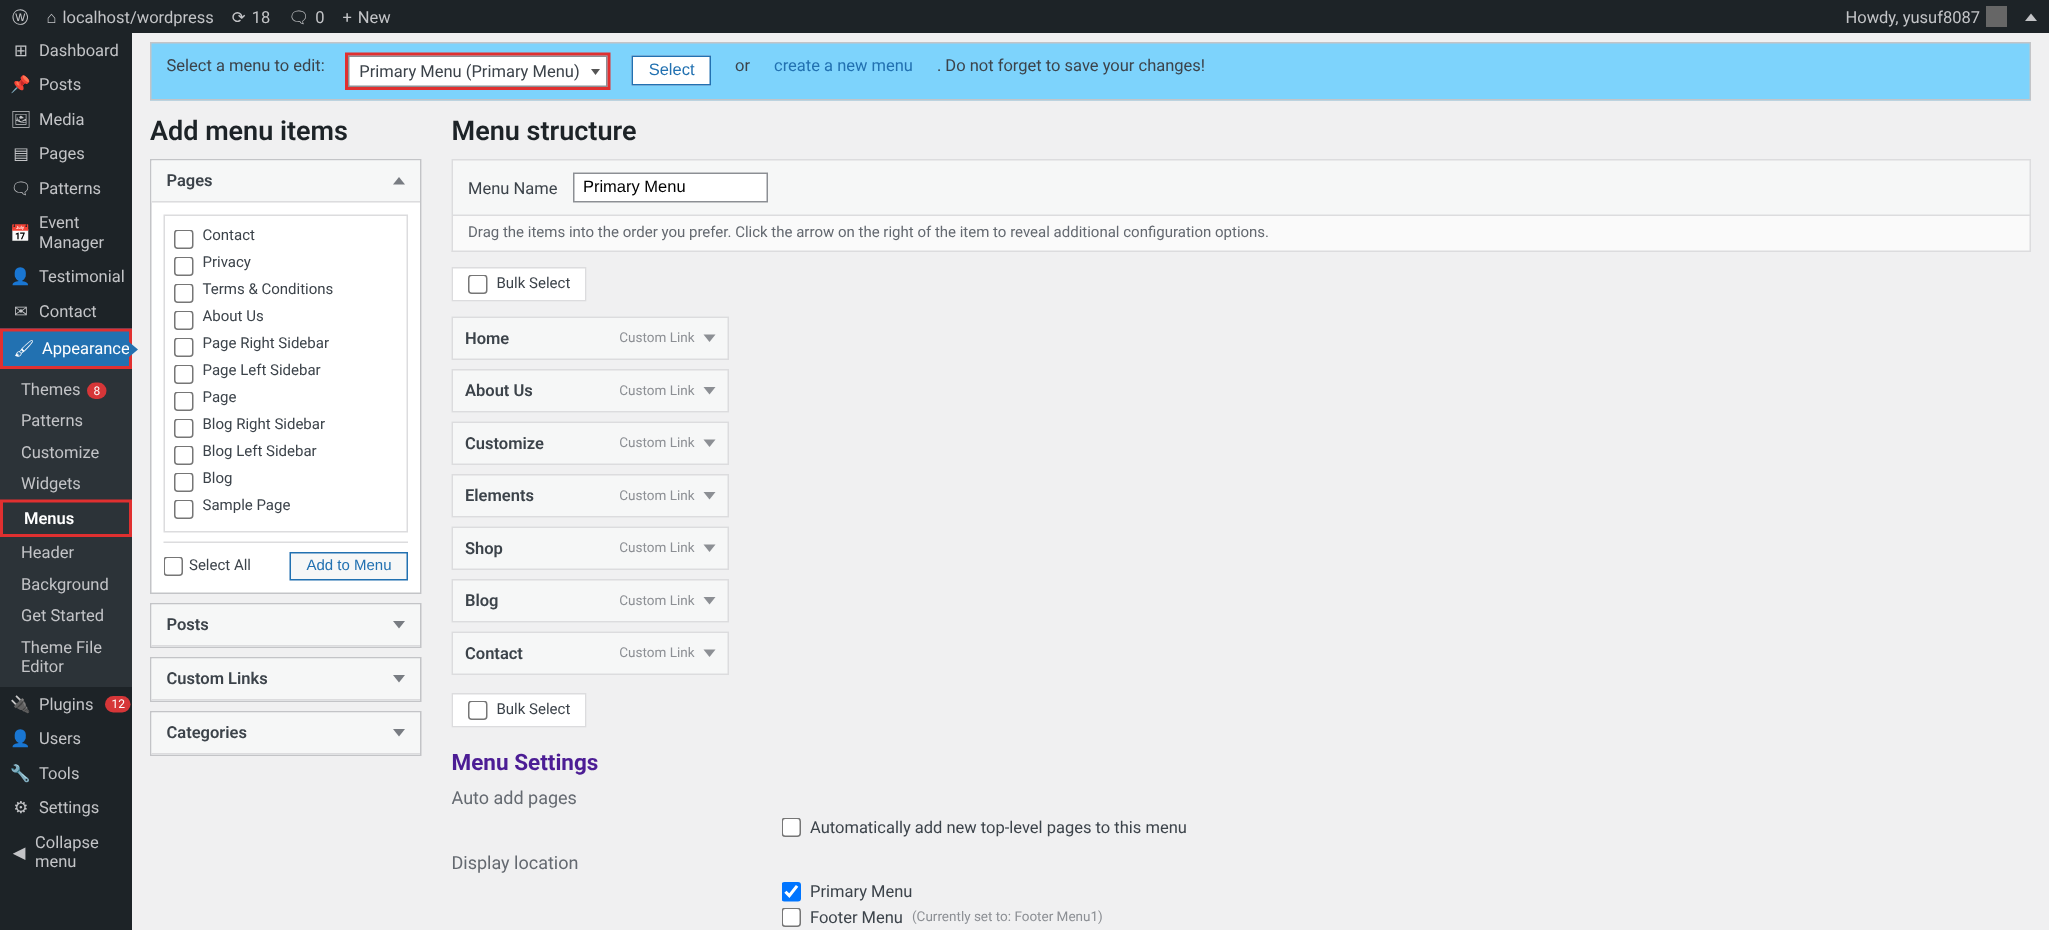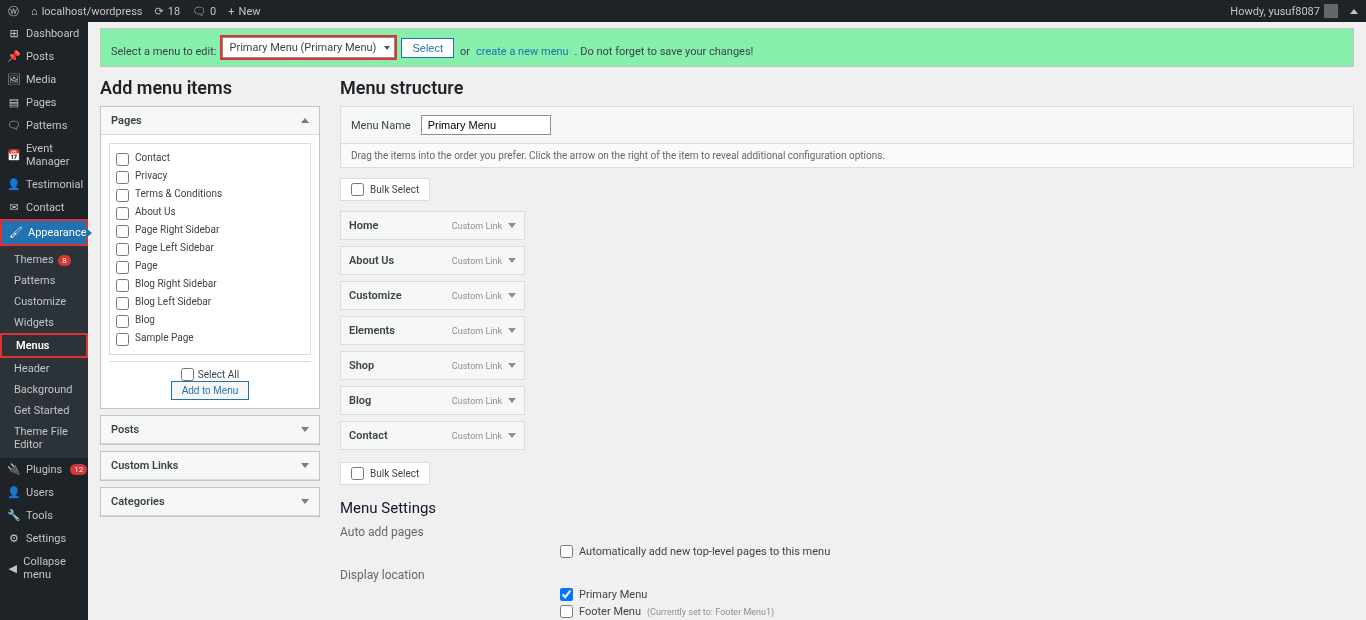--- a/index.html
+++ b/index.html
@@ -22,63 +22,63 @@
 .admin-menu .arrow-right { position: absolute; right: -6px; top: 50%; transform: translateY(-50%); width: 0; height: 0; border-top: 5px solid transparent; border-bottom: 5px solid transparent; border-left: 6px solid #2271b1; }
 .admin-menu .sub { background: #2c3338; padding: 3px 0; }
 .admin-menu .sub .subitem { padding: 4px 8px 4px 14px; cursor: pointer; color: #c3c4c7; }
 .admin-menu .sub .subitem.current { color: #fff; font-weight: 600; }
 .admin-menu .sub .subitem.highlighted { border: 2px solid #e03030; }
 .admin-menu .badge { background: #d63638; color: #fff; border-radius: 7px; font-size: 8px; padding: 1px 4px; margin-left: 2px; }
 .admin-menu .icon { width: 12px; display: inline-flex; justify-content: center; }
 
 .content { flex: 1; padding: 6px 12px 12px 12px; }
 
-.tablenav-top { background: #86efac; border: 1px solid #c3c4c7; padding: 8px 10px; display: flex; align-items: flex-end; gap: 6px; font-size: 11px; }
+.tablenav-top { background: #7dd3fc; border: 1px solid #c3c4c7; padding: 8px 10px; display: flex; align-items: flex-start; gap: 16px; font-size: 11px; }
 .select-dropdown { border: 1px solid #8c8f94; padding: 3px 18px 3px 6px; font-size: 11px; background: #fff; position: relative; }
 .select-dropdown.highlighted { outline: 2px solid #e03030; }
 .select-btn { border: 1px solid #2271b1; color: #2271b1; background: #fff; padding: 3px 10px; font-size: 11px; cursor: pointer; }
 .dd-caret { position: absolute; right: 4px; top: 50%; transform: translateY(-50%); border-left: 3px solid transparent; border-right: 3px solid transparent; border-top: 4px solid #555; }
 
 .cols { display: flex; gap: 20px; margin-top: 10px; }
-.col-left { width: 220px; flex-shrink: 0; }
+.col-left { width: 181px; flex-shrink: 0; }
 .col-right { flex: 1; }
 
 h1.section { font-size: 18px; font-weight: 600; color: #1d2327; margin-bottom: 8px; }
 
 .meta-box { background: #fff; border: 1px solid #c3c4c7; margin-bottom: 6px; }
 .meta-box .mb-head { background: #f6f7f7; border-bottom: 1px solid #dcdcde; padding: 7px 10px; font-size: 11px; font-weight: 600; display: flex; justify-content: space-between; align-items: center; cursor: pointer; }
 .meta-box .mb-body { padding: 8px; }
 .tabs { display: flex; border-bottom: 1px solid #dcdcde; margin-bottom: 6px; }
 .tabs .tab { padding: 4px 8px; font-size: 10px; cursor: pointer; border: 1px solid transparent; }
 .tabs .tab.active { border: 1px solid #dcdcde; border-bottom-color: #fff; margin-bottom: -1px; background: #fff; }
 .tabs .tab.link { color: #2271b1; }
 .page-list { max-height: 220px; overflow-y: auto; border: 1px solid #dcdcde; padding: 6px; }
 .page-list label { display: flex; align-items: flex-start; gap: 6px; padding: 2px 0; font-size: 10px; }
 .page-list input[type=checkbox] { margin-top: 1px; }
-.mb-foot { display: flex; justify-content: space-between; align-items: center; padding: 6px 0 0; margin-top: 6px; border-top: 1px solid #dcdcde; flex-direction: column; }
+.mb-foot { display: flex; justify-content: space-between; align-items: center; padding: 6px 0 0; margin-top: 6px; border-top: 1px solid #dcdcde; }
 .mb-foot label { display: flex; align-items: center; gap: 4px; font-size: 10px; }
 .btn-sec { border: 1px solid #2271b1; color: #2271b1; background: #f6f7f7; padding: 3px 10px; font-size: 10px; cursor: pointer; }
 .tri { border-left: 4px solid transparent; border-right: 4px solid transparent; }
 .tri.up { border-bottom: 5px solid #787c82; }
 .tri.down { border-top: 5px solid #787c82; }
 
 .menu-name-row { background: #f6f7f7; border: 1px solid #dcdcde; padding: 8px 10px; display: flex; align-items: center; gap: 10px; }
 .menu-name-row input { border: 1px solid #8c8f94; padding: 3px 6px; font-size: 11px; width: 130px; }
 .drag-hint { background: #fafafa; border: 1px solid #dcdcde; border-top: 0; padding: 6px 10px; font-size: 10px; color: #646970; }
 
 .bulk-row { margin: 10px 0; text-decoration: underline; }
 .bulk-row label, .chk-row label { display: inline-flex; align-items: center; gap: 6px; border: 1px solid #dcdcde; background: #fff; padding: 4px 10px; font-size: 10px; }
 
 .menu-items-list { display: flex; flex-direction: column; gap: 6px; margin: 6px 0 12px; max-width: 185px; }
 .menu-item { background: #f6f7f7; border: 1px solid #dcdcde; padding: 7px 8px; display: flex; align-items: center; font-size: 11px; cursor: pointer; }
 .menu-item .mi-title { font-weight: 600; }
 .menu-item .mi-type { margin-left: auto; color: #8c8f94; font-size: 9px; margin-right: 6px; }
 .menu-item .mi-caret { border-left: 4px solid transparent; border-right: 4px solid transparent; border-top: 5px solid #8c8f94; }
 
-h2.settings { font-size: 15px; font-weight: 400; color: #0f172a; margin: 14px 0 6px; }
+h2.settings { font-size: 15px; font-weight: 700; color: #4c1d95; margin: 14px 0 6px; }
 h3.sub-settings { font-size: 12px; font-weight: 400; color: #646970; margin: 8px 0 4px; }
 .setting-opt { margin-left: 220px; font-size: 11px; }
 .setting-opt label { display: flex; align-items: center; gap: 6px; padding: 2px 0; }
 .setting-opt .hint { color: #8c8f94; font-size: 9px; }
 </style>
 </head>
 <body>
 
 <div class="admin-bar">
   <div class="ab-left">

